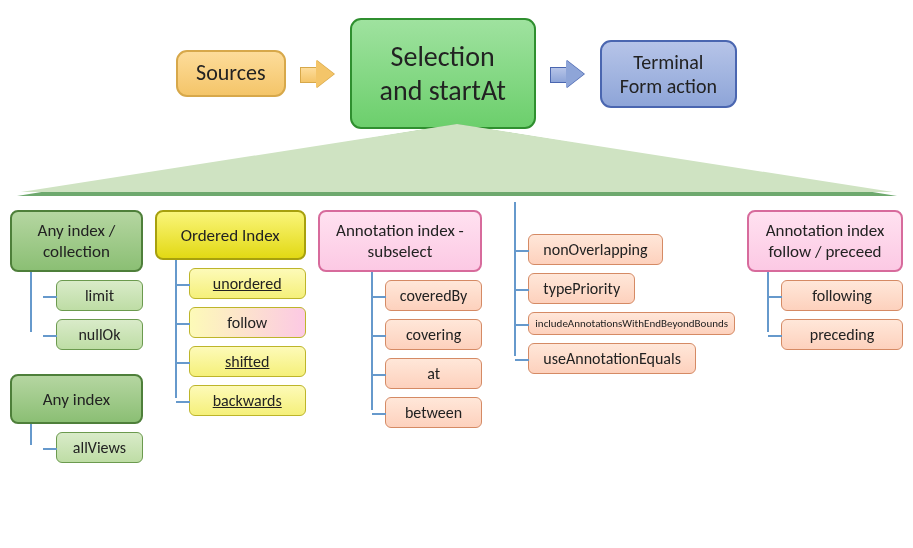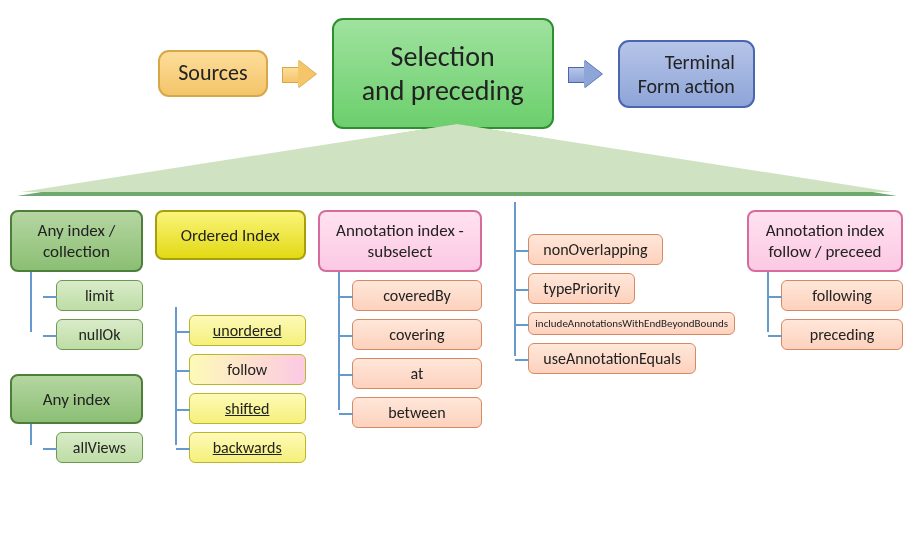--- a/index.html
+++ b/index.html
@@ -1,21 +1,21 @@
 <!DOCTYPE html>
 <html><head>
 <meta charset="utf-8">
 <style>
   * { box-sizing: border-box; margin: 0; padding: 0; }
   body { font-family: Calibri, "Segoe UI", Arial, sans-serif; width: 913px; height: 548px; background: #fff; position: relative; color: #222; }
   .top-row { position: absolute; top: 18px; left: 0; width: 100%; display: flex; justify-content: center; align-items: center; gap: 14px; }
   .box { border-radius: 11px; padding: 8px 18px; border: 2px solid; text-align: center; line-height: 1.2; }
   .box-sources { background: linear-gradient(#fddc9a,#f4c569); border-color: #d7a84a; font-size: 22px; }
   .box-selection { background: linear-gradient(#9fe29f,#6ccf6c); border-color: #2f8f2f; font-size: 28px; padding: 20px 28px; }
-  .box-terminal { background: linear-gradient(#b6c4e8,#8ea5d8); border-color: #4a66b0; font-size: 20px; text-align: right; }
+  .box-terminal { background: linear-gradient(#b6c4e8,#8ea5d8); border-color: #4a66b0; font-size: 20px; }
   .arrow-right { display:inline-block; position:relative; width:36px; height:28px; }
   .arrow-right::before { content:""; position:absolute; left:0; top:7px; width:18px; height:14px; }
   .arrow-right::after { content:""; position:absolute; left:16px; top:0; width:0; height:0; border-top:14px solid transparent; border-bottom:14px solid transparent; }
   .arrow-orange::before { background: linear-gradient(#fddc9a,#f4c569); border:1px solid #d7a84a; }
   .arrow-orange::after { border-left:18px solid #f4c569; filter: drop-shadow(1px 0 0 #d7a84a); }
   .arrow-blue::before { background: linear-gradient(#b6c4e8,#8ea5d8); border:1px solid #4a66b0; }
   .arrow-blue::after { border-left:18px solid #8ea5d8; filter: drop-shadow(1px 0 0 #4a66b0); }
 
   .funnel { position:absolute; top:124px; left:50%; transform:translateX(-50%); width:0; height:0;
             border-left:440px solid transparent; border-right:440px solid transparent; border-bottom:72px solid #6ea96e; }
@@ -30,36 +30,36 @@
   .hdr-pink { background: linear-gradient(#ffe1f0,#fcc9e4); border-color:#d76b9c; }
   .children { margin-left:20px; display:flex; flex-direction:column; gap:8px; position:relative; padding-left:14px; }
   .children::before { content:""; position:absolute; left:0; top:-8px; bottom:18px; width:2px; background:#6699cc; }
   .item { border-radius:6px; border:1px solid; padding:5px 14px; font-size:16px; text-align:center; position:relative; white-space:nowrap; }
   .item::before { content:""; position:absolute; left:-14px; top:50%; width:14px; height:2px; background:#6699cc; }
   .item-green { background:linear-gradient(#d9ebc9,#bedda5); border-color:#6b9a4e;margin-left:12px; }
   .item-yellow { background:linear-gradient(#fdfab8,#f5f07a); border-color:#bdb52a;text-decoration:underline; }
   .item-yellow-pink { background:linear-gradient(90deg,#fdfab8,#fcc9e4); border-color:#bdb52a; }
   .item-pink { background:linear-gradient(#ffe7d9,#fdd1bd); border-color:#d58a64; }
   .col1 { width:150px; }
-  .col2 { width:170px;justify-content:space-between; }
-  .col3 { width:186px; }
+  .col2 { width:170px; }
+  .col3 { width:186px;align-items:flex-end; }
   .col4 { flex:1; }
   .col5 { width:176px; }
   .sub-block { display:flex; flex-direction:column; gap:8px; }
   .small { font-size:11px; padding:4px 6px; }
 </style>
 </head>
 <body>
 
 <div class="top-row">
   <div class="box box-sources">Sources</div>
   <span class="arrow-right arrow-orange"></span>
   <div class="box box-selection">
     <div>Selection</div>
-    <div>and preceding</div>
+    <div>and startAt</div>
   </div>
   <span class="arrow-right arrow-blue"></span>
   <div class="box box-terminal">
     <div>Terminal</div>
     <div>Form action</div>
   </div>
 </div>
 
 <div class="funnel"></div>
 

